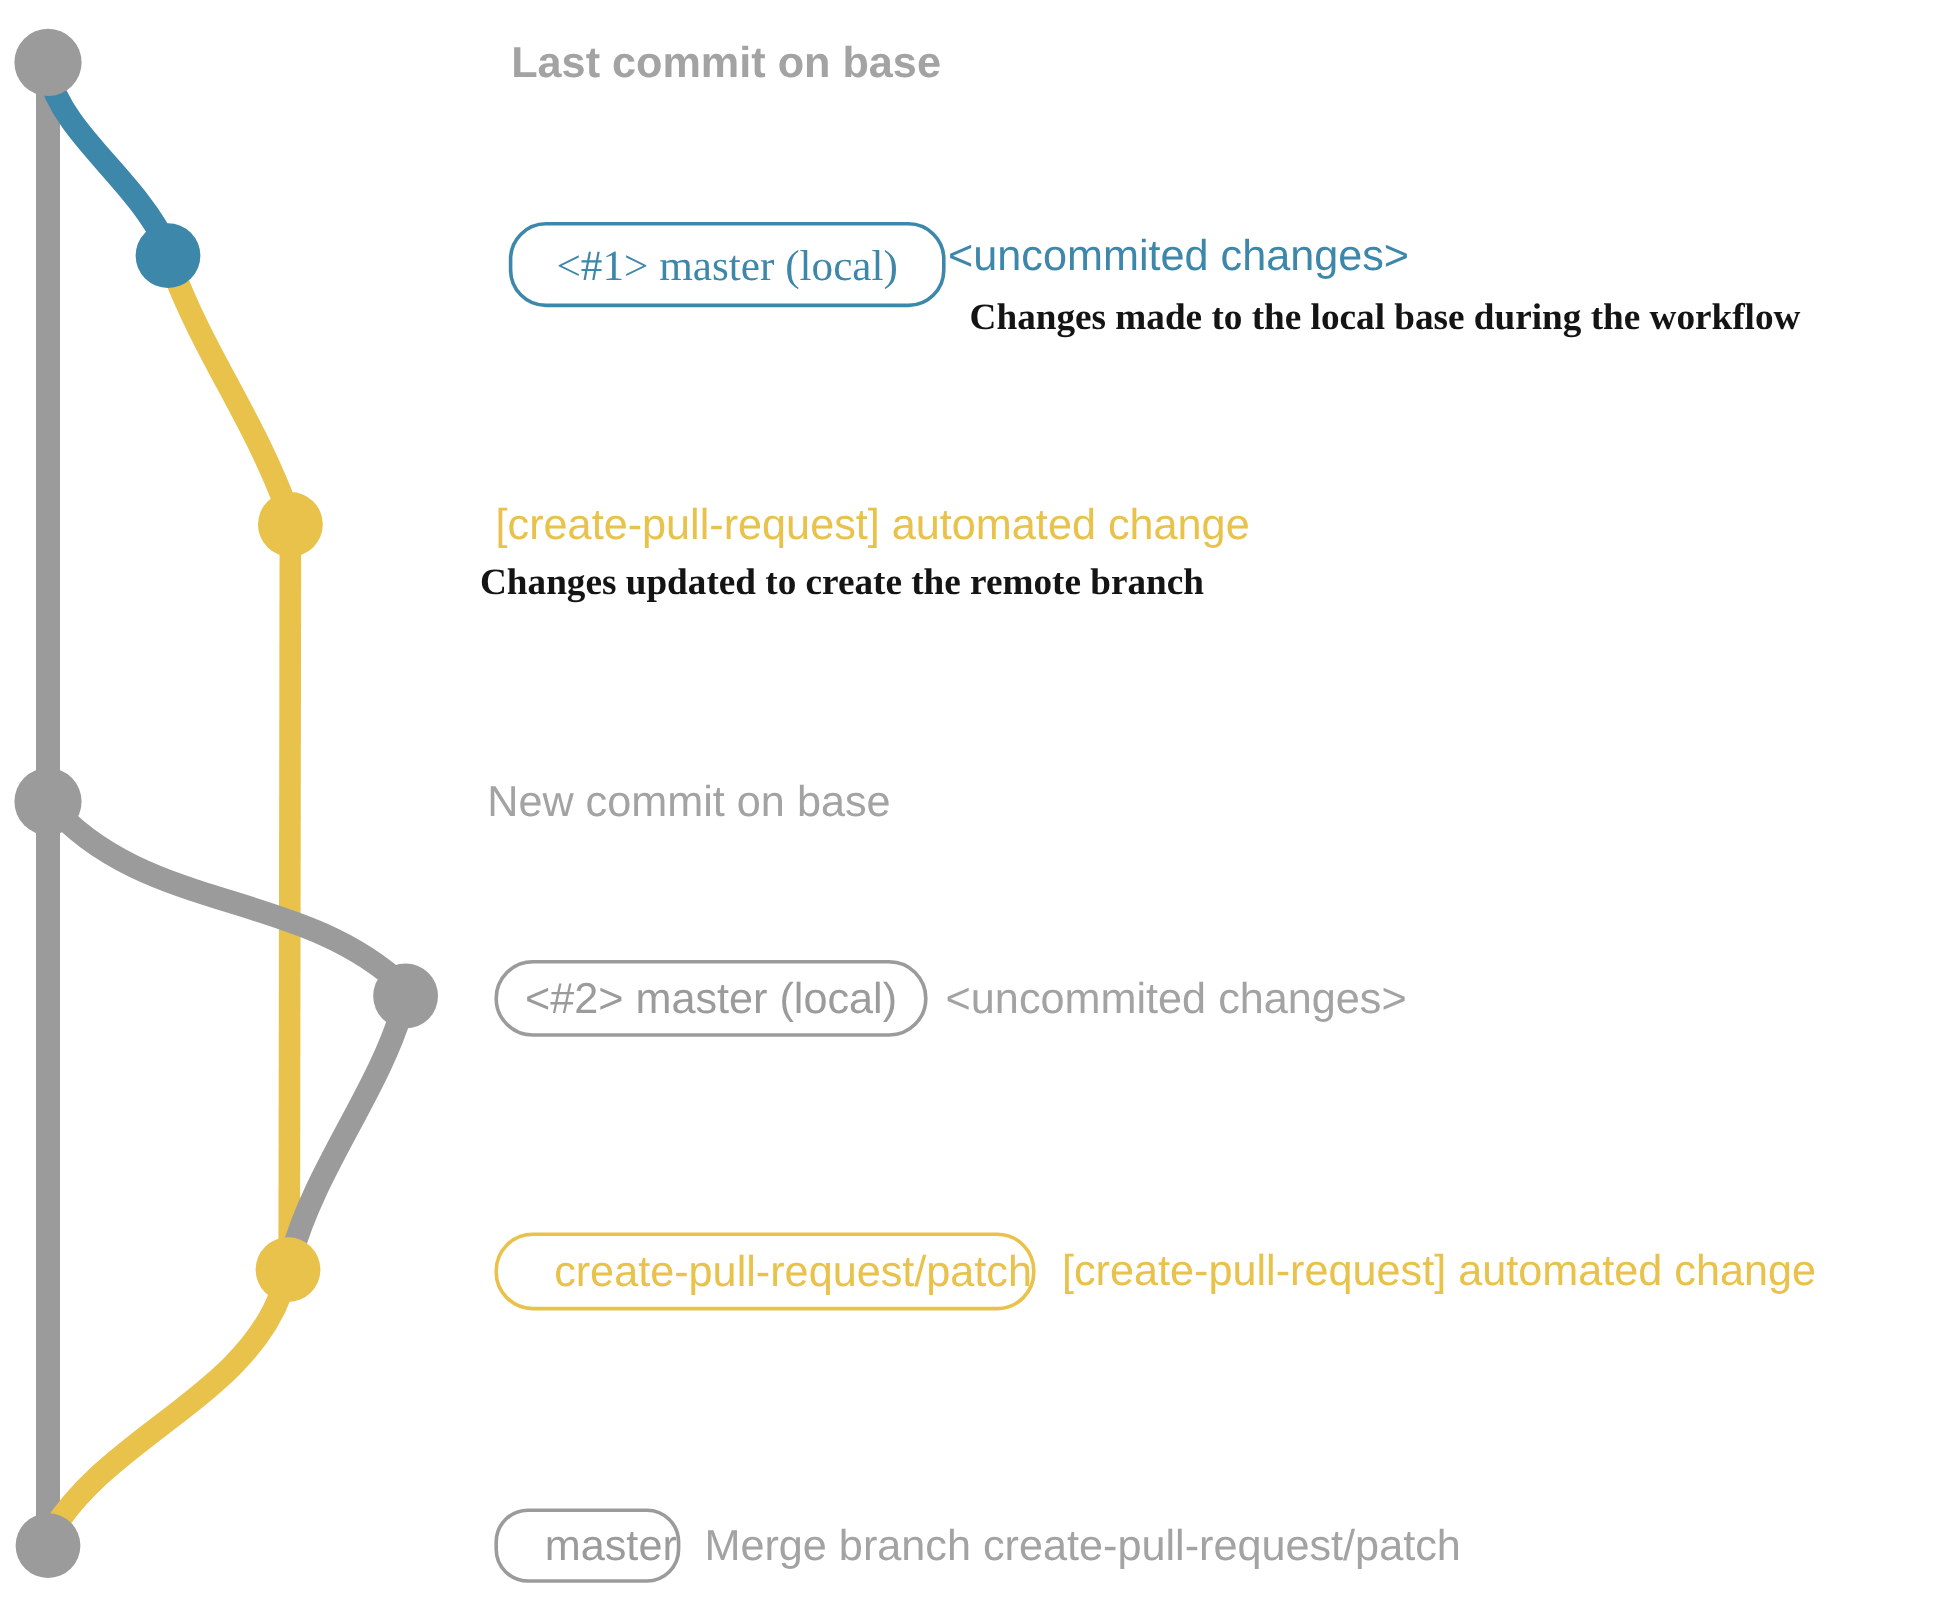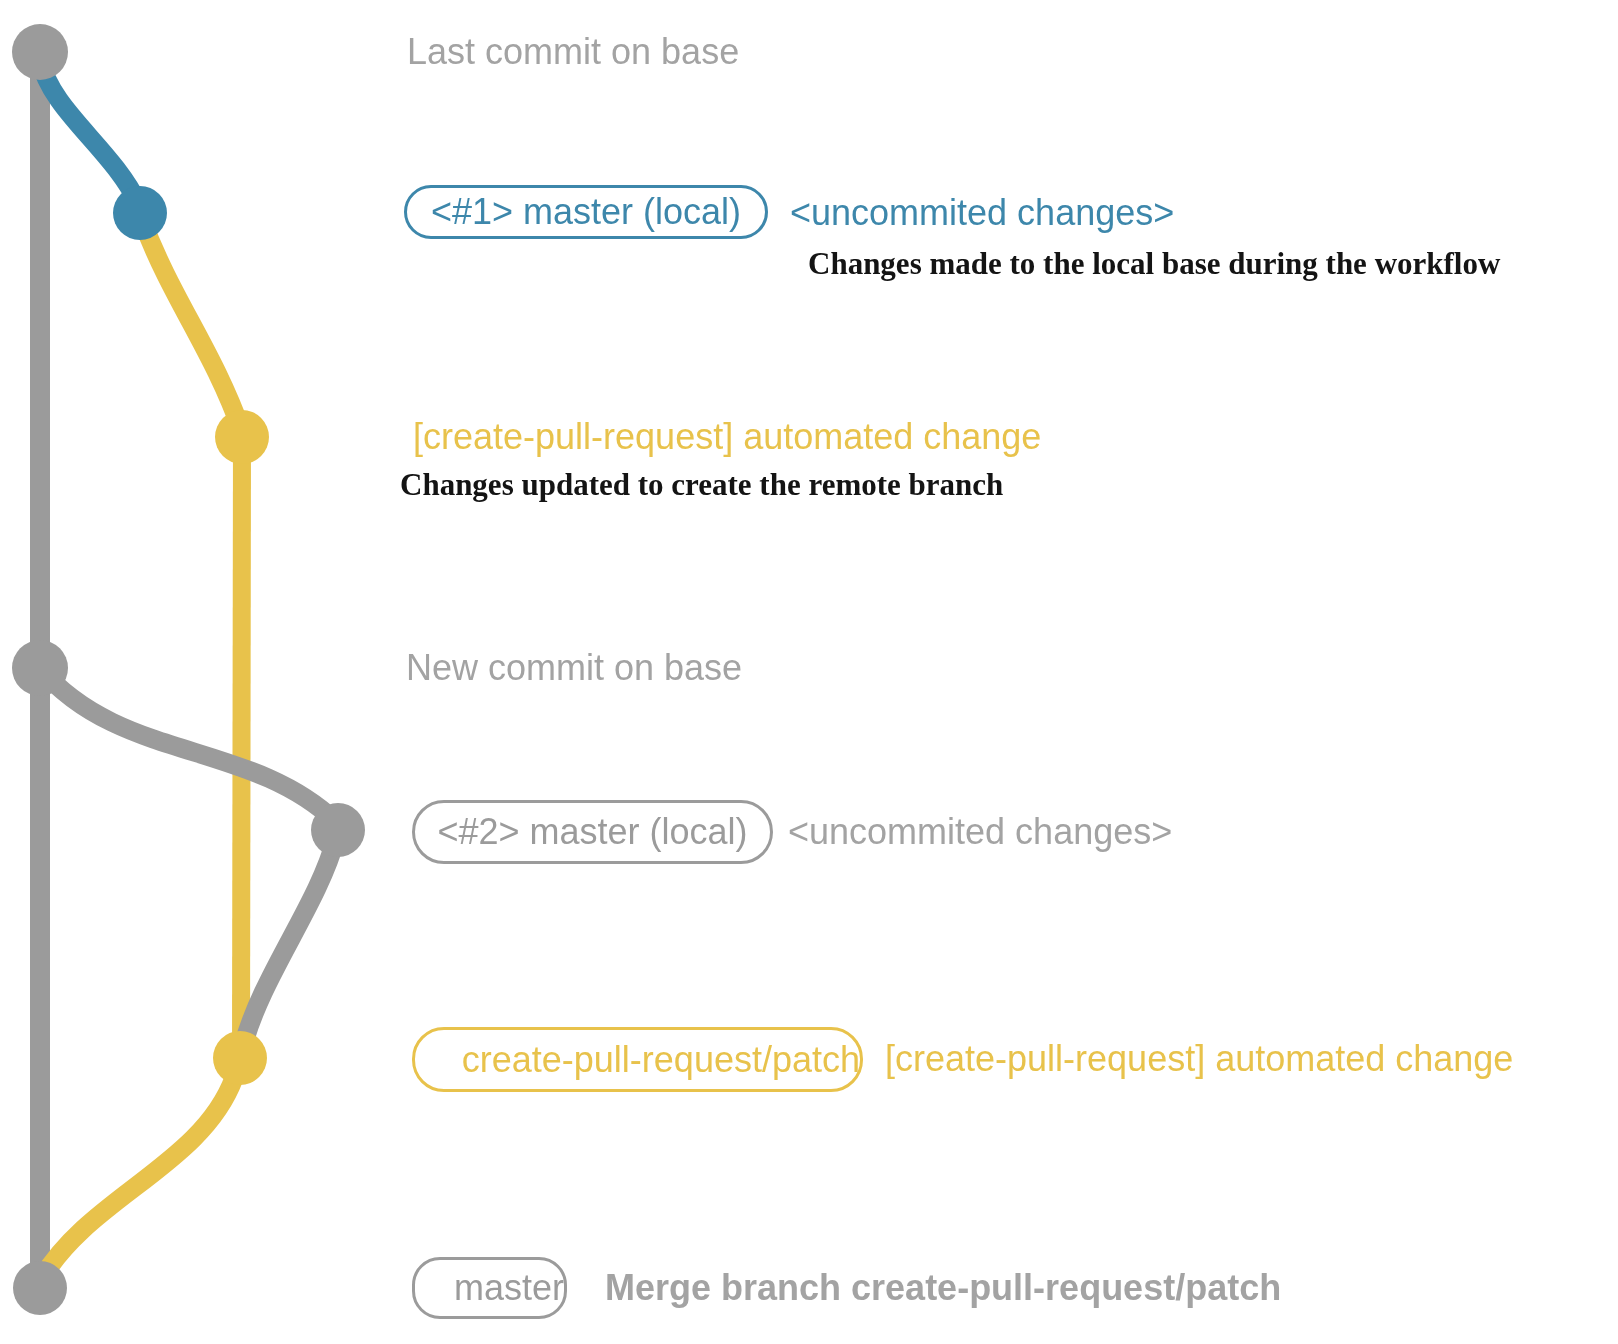--- a/index.html
+++ b/index.html
@@ -91,23 +91,23 @@
 
     <circle cx="40" cy="52" r="28" class="fill-gray"></circle>
     <circle cx="140" cy="213" r="27" class="fill-blue"></circle>
     <circle cx="242" cy="437" r="27" class="fill-yellow"></circle>
     <circle cx="40" cy="668" r="28" class="fill-gray"></circle>
     <circle cx="338" cy="830" r="27" class="fill-gray"></circle>
     <circle cx="240" cy="1058" r="27" class="fill-yellow"></circle>
     <circle cx="40" cy="1288" r="27" class="fill-gray"></circle>
   </svg>
 
-  <div class="lbl gray" style="left:407px; top:28px;">Last commit on base</div>
+  <div class="lbl gray" style="left:426px; top:28px;font-weight:bold;">Last commit on base</div>
 
-  <div class="badge blue-badge" style="left:404px; top:185px; width:364px; height:54px;">
+  <div class="badge blue-badge" style="left:424px; top:185px; width:364px; height:71px;font-family:Liberation Serif, serif;">
     <span>&lt;#1&gt; master (local)</span>
   </div>
   <div class="lbl blue" style="left:790px; top:189px;">&lt;uncommited changes&gt;</div>
   <div class="serif-note" style="left:808px; top:240px;">Changes made to the local base during the workflow</div>
 
   <div class="lbl yellow" style="left:413px; top:413px;">[create-pull-request] automated change</div>
   <div class="serif-note" style="left:400px; top:461px;">Changes updated to create the remote branch</div>
 
   <div class="lbl gray" style="left:406px; top:644px;">New commit on base</div>
 
@@ -117,15 +117,15 @@
   <div class="lbl gray" style="left:788px; top:808px;">&lt;uncommited changes&gt;</div>
 
   <div class="badge yellow-badge" style="left:412px; top:1027px; width:451px; height:65px;justify-content:flex-end;">
     <span>create-pull-request/patch</span>
   </div>
   <div class="lbl yellow" style="left:885px; top:1035px;">[create-pull-request] automated change</div>
 
   <div class="badge gray-badge" style="left:412px; top:1257px; width:155px; height:62px; border-radius:28px;justify-content:flex-end;">
     <span>master</span>
   </div>
-  <div class="lbl gray" style="left:605px; top:1264px;font-weight:bold;">Merge branch create-pull-request/patch</div>
+  <div class="lbl gray" style="left:587px; top:1264px;">Merge branch create-pull-request/patch</div>
 
 </div>
 
 </body></html>

